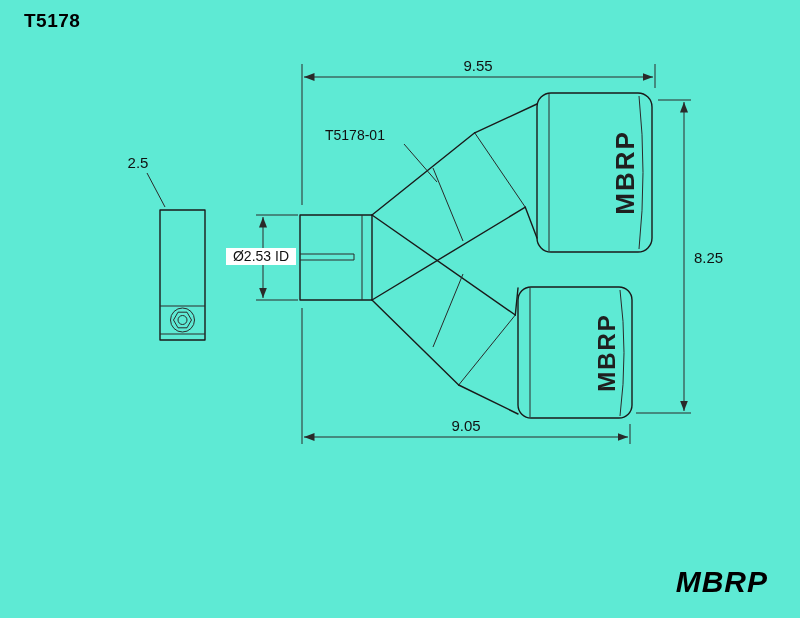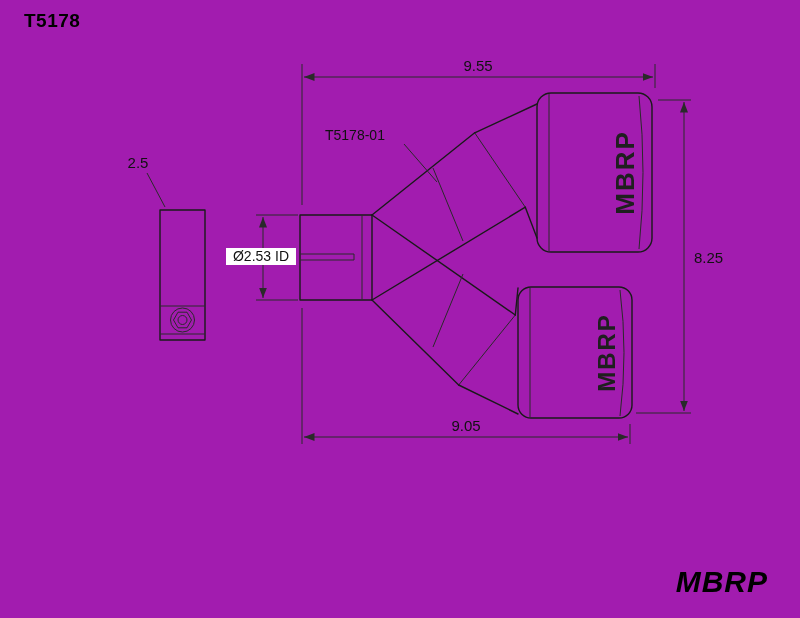--- a/index.html
+++ b/index.html
@@ -1,16 +1,16 @@
 <!DOCTYPE html>
 <html><head>
 <meta charset="utf-8">
 <style>
   html,body{margin:0;padding:0;background:#ffffff;}
-  .canvas{position:relative;width:800px;height:618px;background:#a21caf;overflow:hidden;
+  .canvas{position:relative;width:800px;height:618px;background:#5eead4;overflow:hidden;
           font-family:"Liberation Sans", sans-serif;}
   svg{display:block;}
   .obj{stroke:#1a1a1a;stroke-width:1.4;fill:none;stroke-linejoin:round;stroke-linecap:round;}
   .obj-thin{stroke:#2a2a2a;stroke-width:1;fill:none;}
   .dim{stroke:#2a2a2a;stroke-width:1;fill:none;}
   .dim-text{font-size:15px;fill:#111;}
   .label-text{font-size:14px;fill:#111;}
   .title-text{font-size:19px;font-weight:bold;fill:#000;letter-spacing:.5px;}
   .tip-brand{font-size:26px;font-weight:bold;fill:#1f1f1f;letter-spacing:2px;}
   .tip-brand-sm{font-size:24px;font-weight:bold;fill:#1f1f1f;letter-spacing:2px;}

